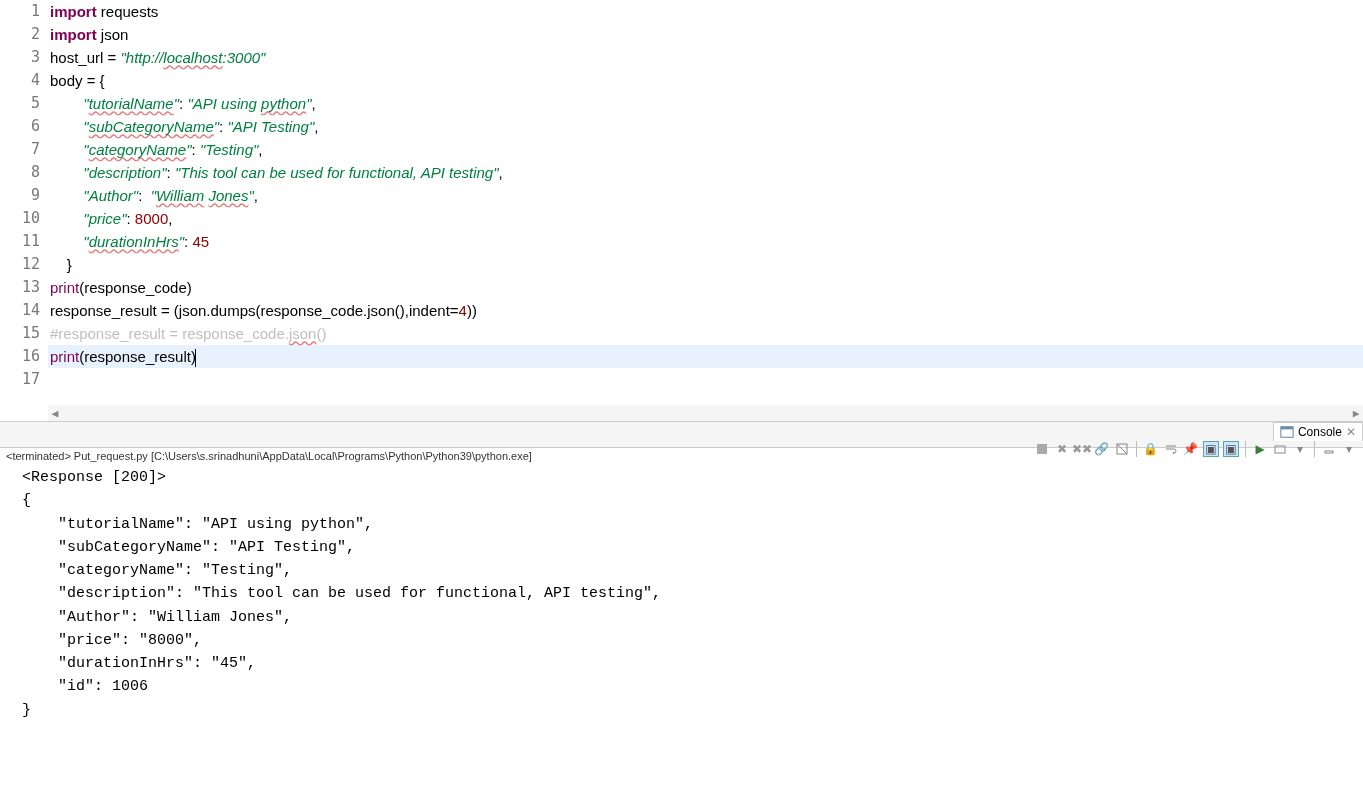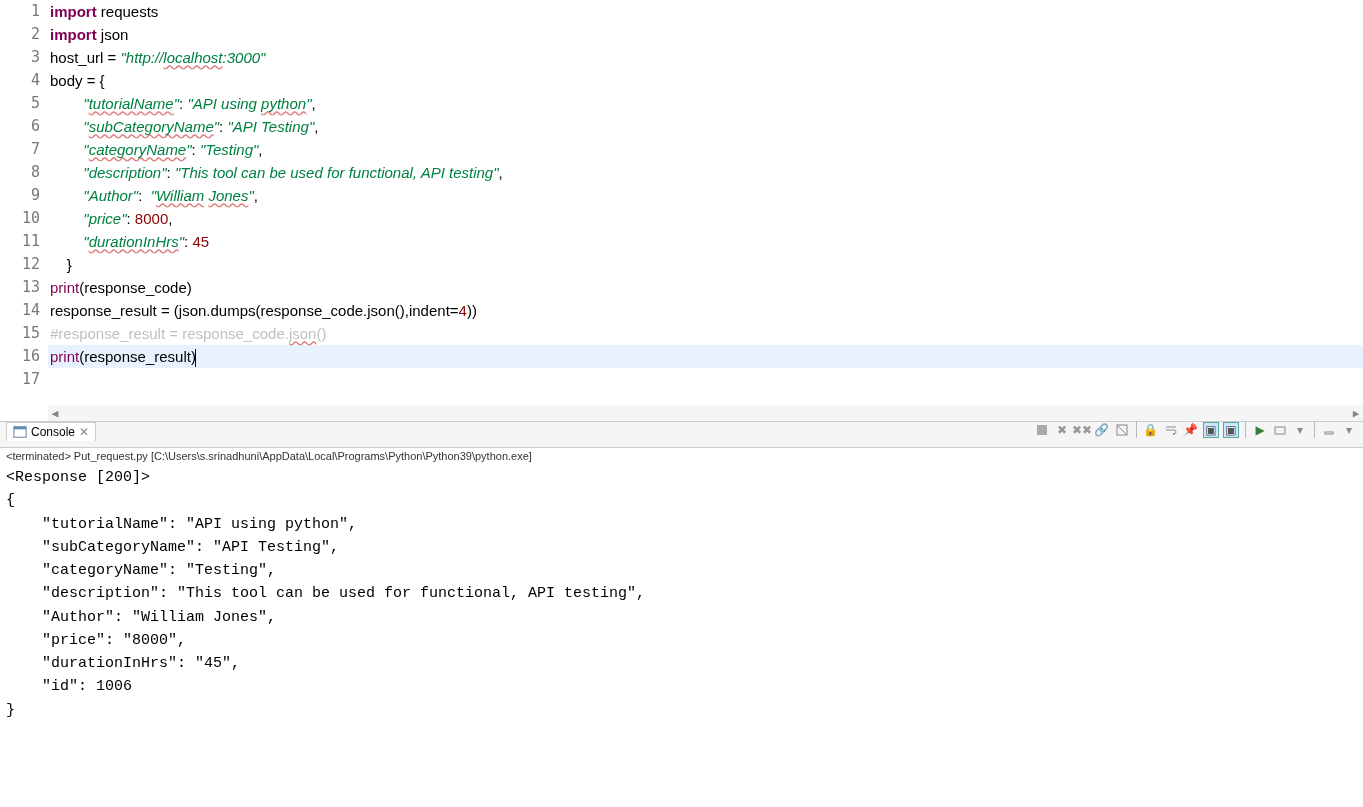--- a/index.html
+++ b/index.html
@@ -13,29 +13,29 @@
   .line.current { background: #e8f2fe; }
   .kw { color: #7f0055; font-weight: bold; }
   .str { color: #008040; font-style: italic; }
   .num { color: #8b0000; text-align: right; }
   .comment { color: #c0c0c0; }
   .bif { color: #7f0055; }
   .squiggle { text-decoration: underline wavy #e08080; text-decoration-skip-ink: none; }
   .hscroll { position: absolute; bottom: 0; left: 48px; right: 0; height: 16px; background: #f5f5f5; border-top: 0px solid #ddd; display:flex; align-items:center; }
   .hscroll .arrow { width: 14px; text-align:center; color:#888; font-size:11px; cursor:pointer; }
 
-  .console-header { height: 26px; display: flex; align-items: flex-start; border-bottom: 1px solid #ccc; font-family: 'Segoe UI', Tahoma, sans-serif; font-size: 12px; background: #f5f5f5; padding-left: 6px; }
+  .console-header { height: 26px; display: flex; align-items: flex-end; border-bottom: 1px solid #ccc; font-family: 'Segoe UI', Tahoma, sans-serif; font-size: 12px; background: #f5f5f5; padding-left: 16px; flex-direction: column; }
   .console-header .tab { display:flex; align-items:center; gap:4px; background:#fff; border:1px solid #ccc; border-bottom:none; padding:2px 6px; }
   .console-header .tab svg { width:14px; height:14px; }
   .console-header .toolbar { margin-left:auto; display:flex; gap:4px; align-items:center; padding-right:6px; }
   .console-header .toolbar .ico { width:16px; height:16px; display:inline-flex; align-items:center; justify-content:center; cursor:pointer; color:#555; font-size:12px; }
   .console-header .toolbar .sep { width:1px; height:16px; background:#bbb; margin:0 2px; }
 
   .status-line { font-family: Consolas, 'Segoe UI', sans-serif; font-size: 11px; padding: 2px 6px; color:#333; }
-  .console-output { font-family: Consolas, 'Courier New', monospace; font-size: 15px; padding: 2px 6px; white-space: pre; color:#000; line-height:1.55; }
+  .console-output { font-family: Consolas, 'Courier New', monospace; font-size: 15px; padding: 2px 6px; white-space: pre; color:#000; line-height:1.55;margin-left:16px; }
   .cursor { border-right: 1px solid #000; display:inline-block; height:18px; vertical-align:middle; margin-left:-1px; }
 </style>
 </head>
 <body>
 
 <div class="editor-pane">
   <div class="code-area">
     <div class="gutter" id="gutter">
         <div class="ln">1</div>
         <div class="ln">2</div>

